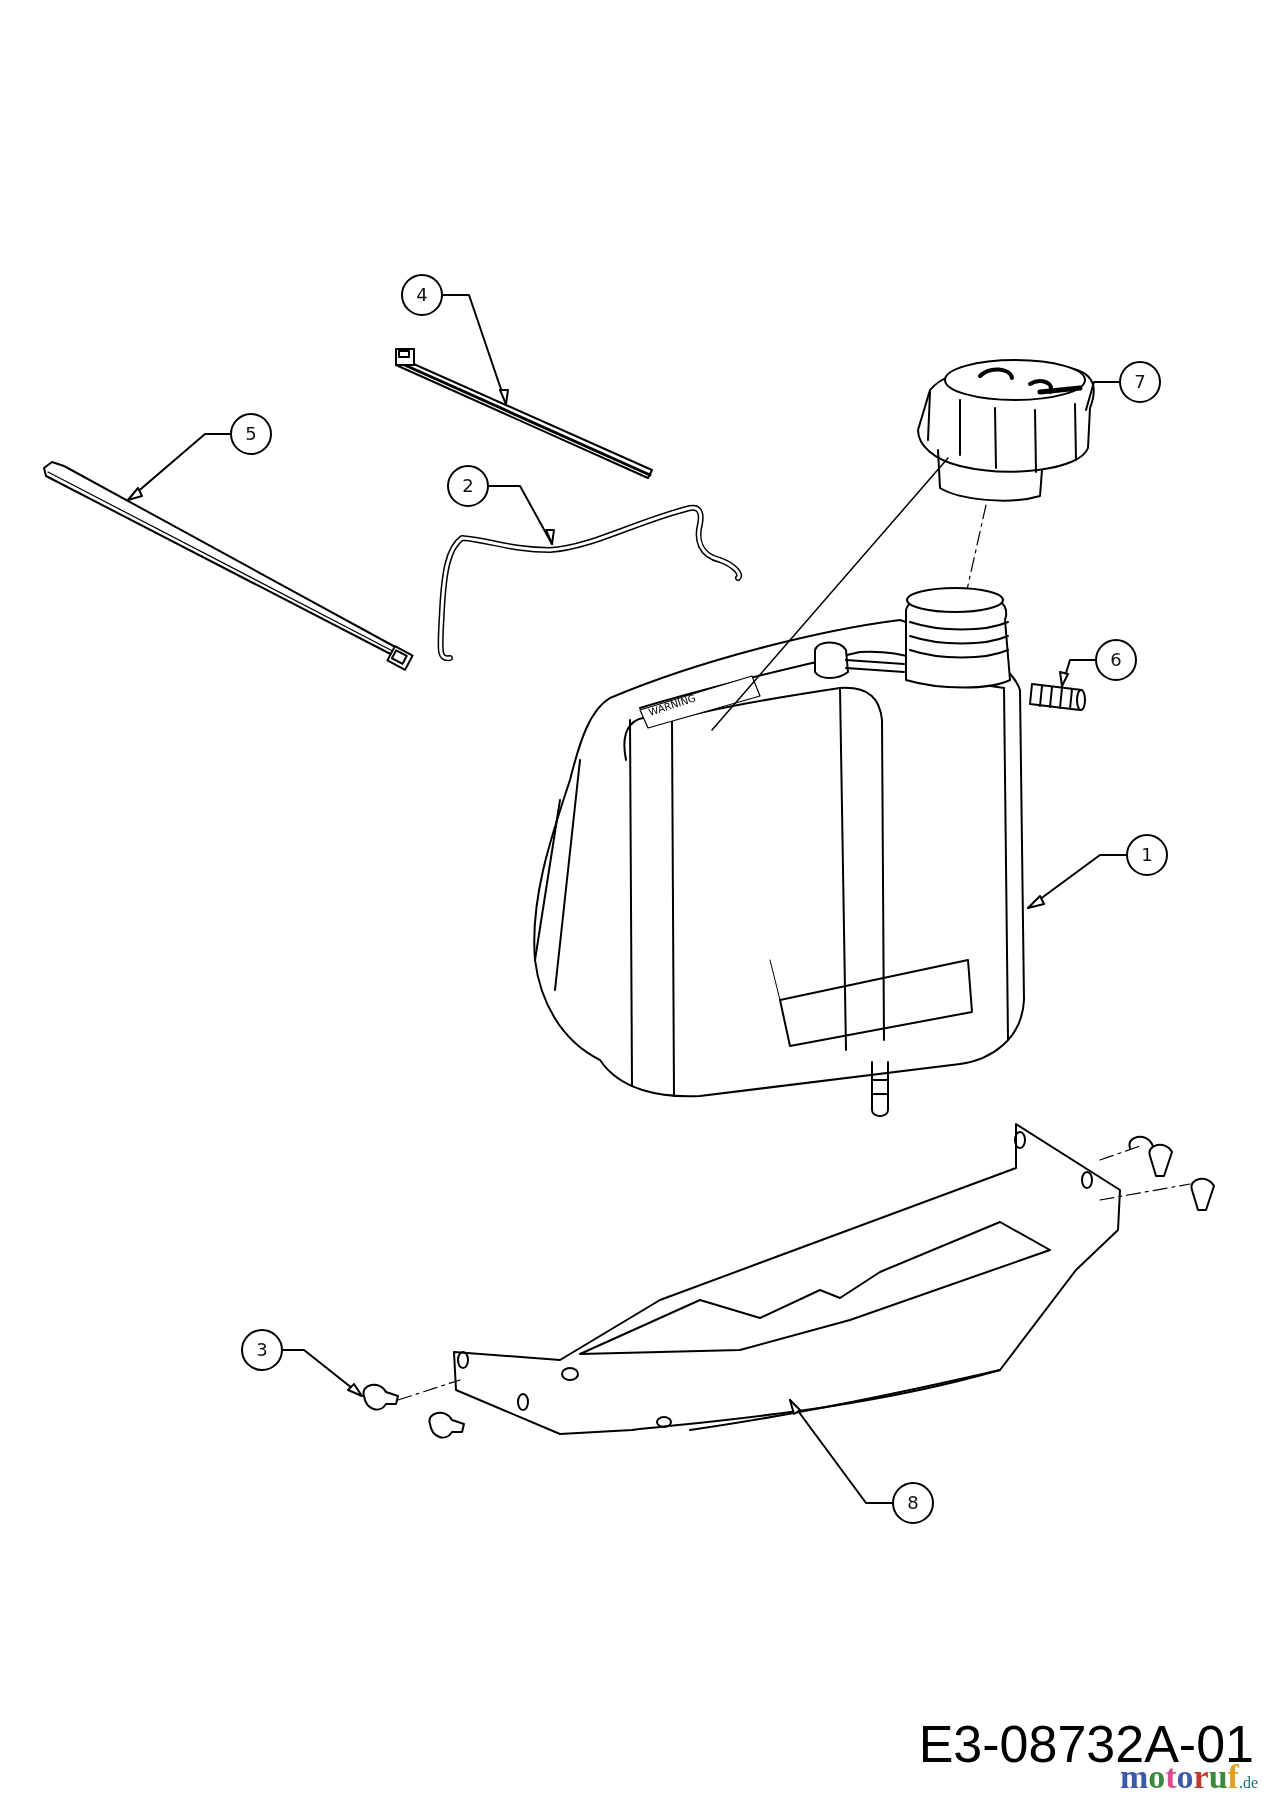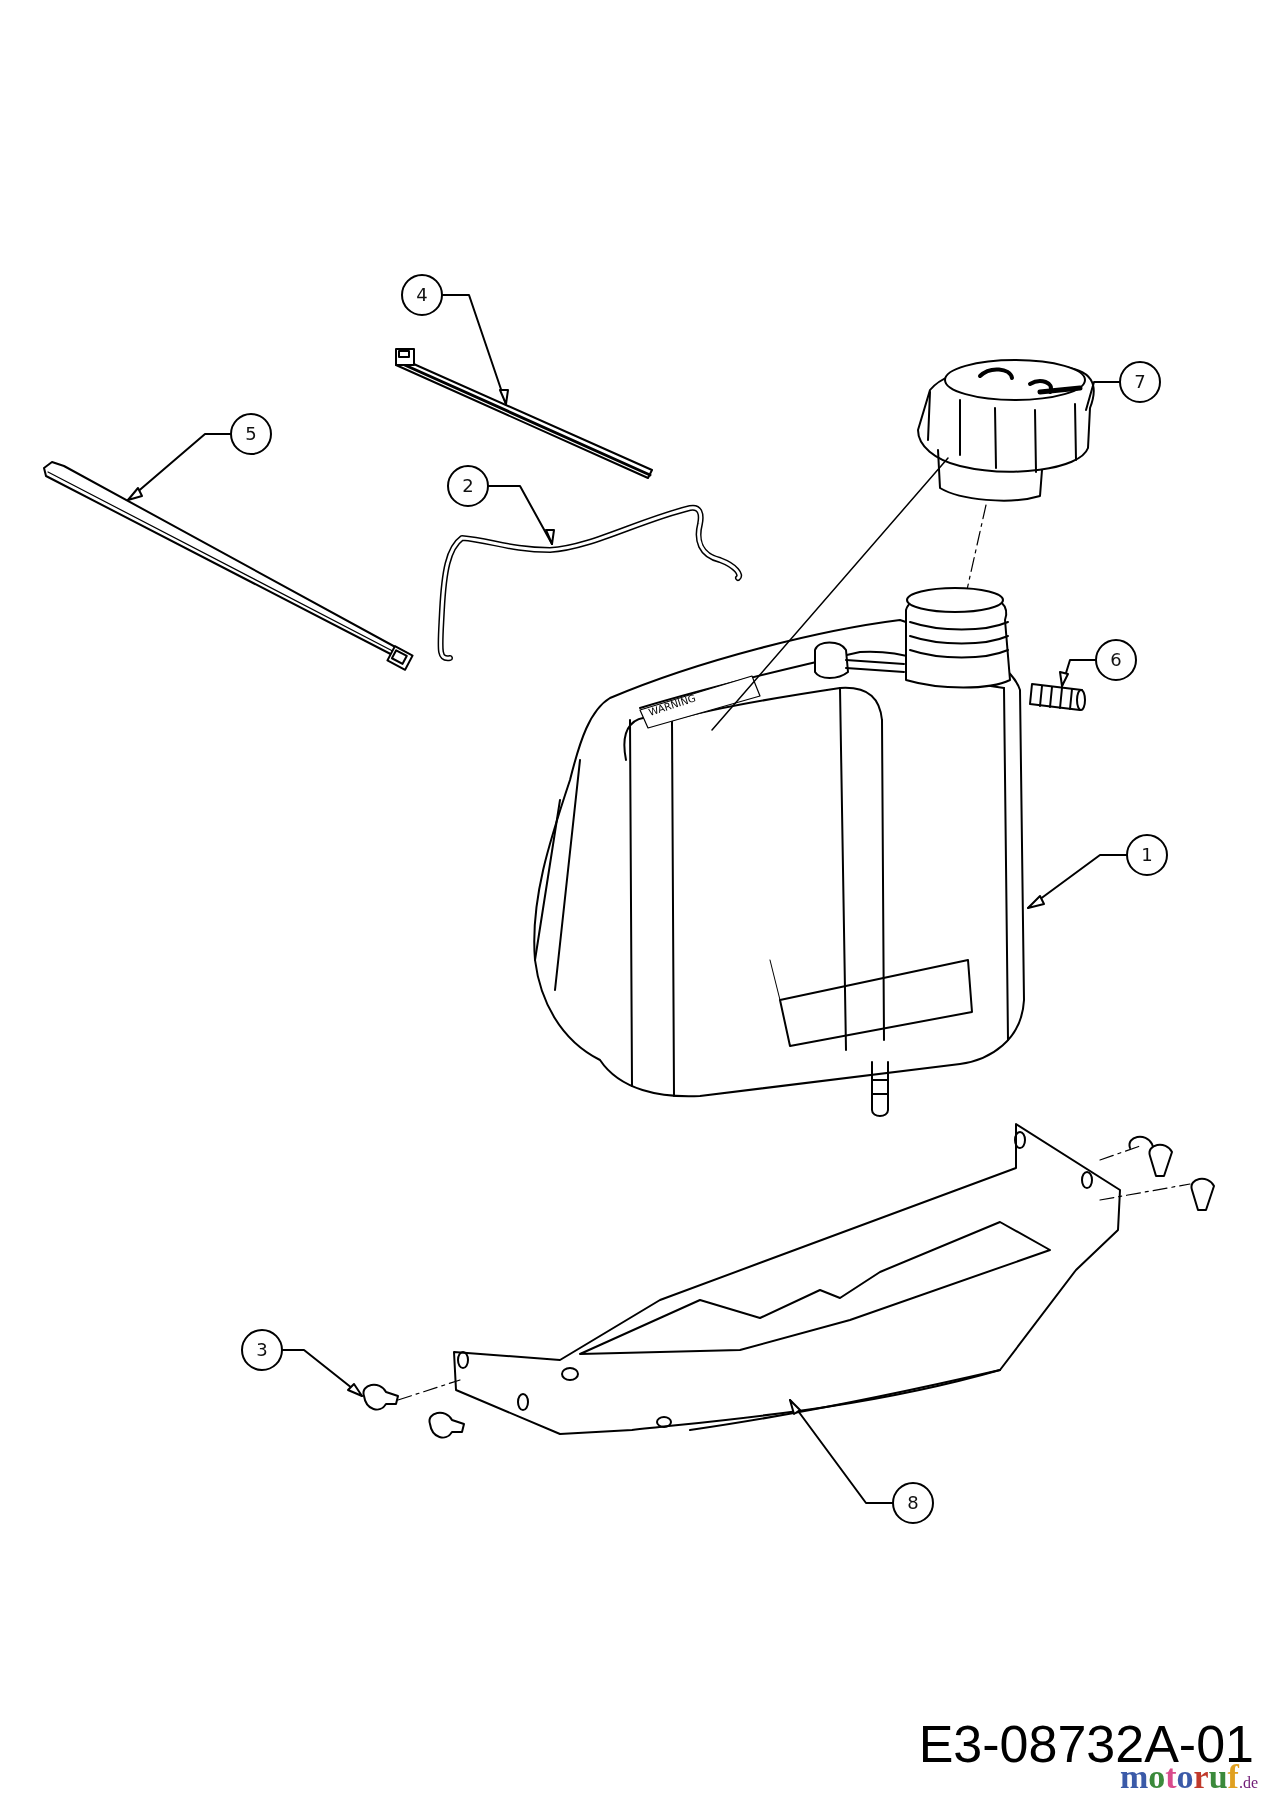--- a/index.html
+++ b/index.html
@@ -1,21 +1,21 @@
 <!DOCTYPE html>
 <html><head>
 <meta charset="utf-8">
 <style>
   html, body { margin: 0; padding: 0; background: #ffffff; }
   body { width: 1272px; height: 1800px; position: relative; overflow: hidden; font-family: "Liberation Sans", sans-serif; }
   #diagram { position: absolute; left: 0; top: 0; width: 1272px; height: 1800px; }
   .callout-label { font-family: "DejaVu Sans", sans-serif; font-size: 18px; fill: #111; }
   .code { position: absolute; right: 18px; bottom: 26px; font-family: "Liberation Sans", sans-serif; font-size: 52px; color: #000; letter-spacing: 0px; }
   .watermark { position: absolute; right: 14px; bottom: 6px; font-family: "Liberation Serif", serif; font-size: 34px; font-weight: bold; line-height: 1; }
-  .watermark .suffix { font-size: 16px; color: #701a75; font-weight: normal; }
+  .watermark .suffix { font-size: 16px; color: #0f766e; font-weight: normal; }
 </style>
 </head>
 <body>
 
 <svg id="diagram" viewBox="0 0 1272 1800" xmlns="http://www.w3.org/2000/svg" fill="none" stroke="#000" stroke-width="2" stroke-linejoin="round" stroke-linecap="round">
 
   <g>
     <path d="M44 468 L52 462 L64 466 L410 655 L406 662 L46 476 Z" stroke-width="2"></path>
     <line x1="48" y1="472" x2="408" y2="659" stroke-width="1.2"></line>
     <rect x="390" y="650" width="20" height="16" transform="rotate(28 400 658)" fill="#fff"></rect>

